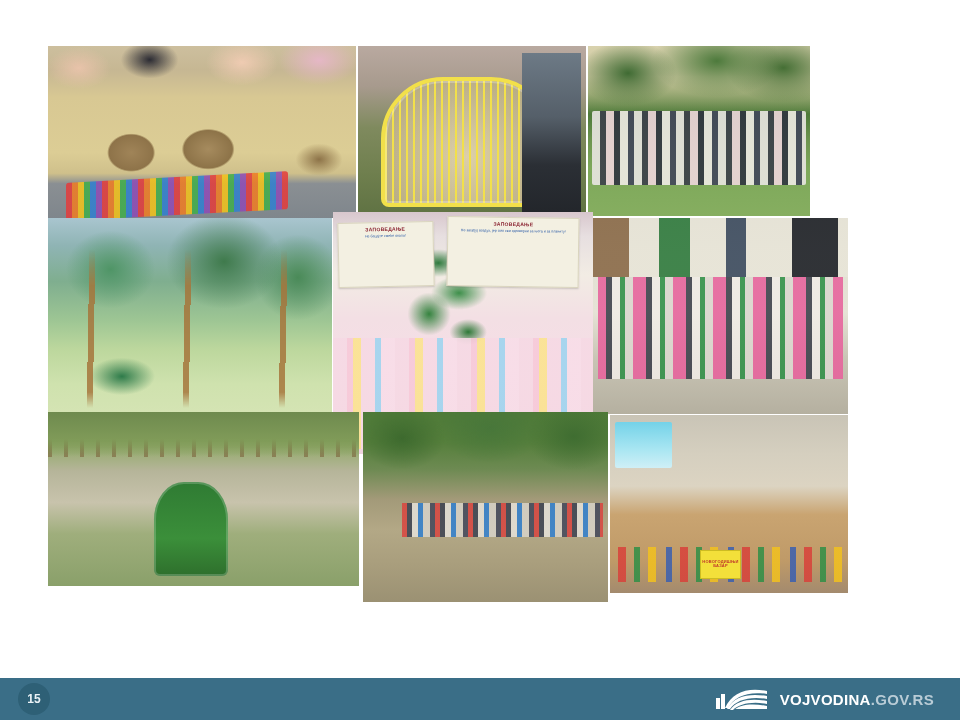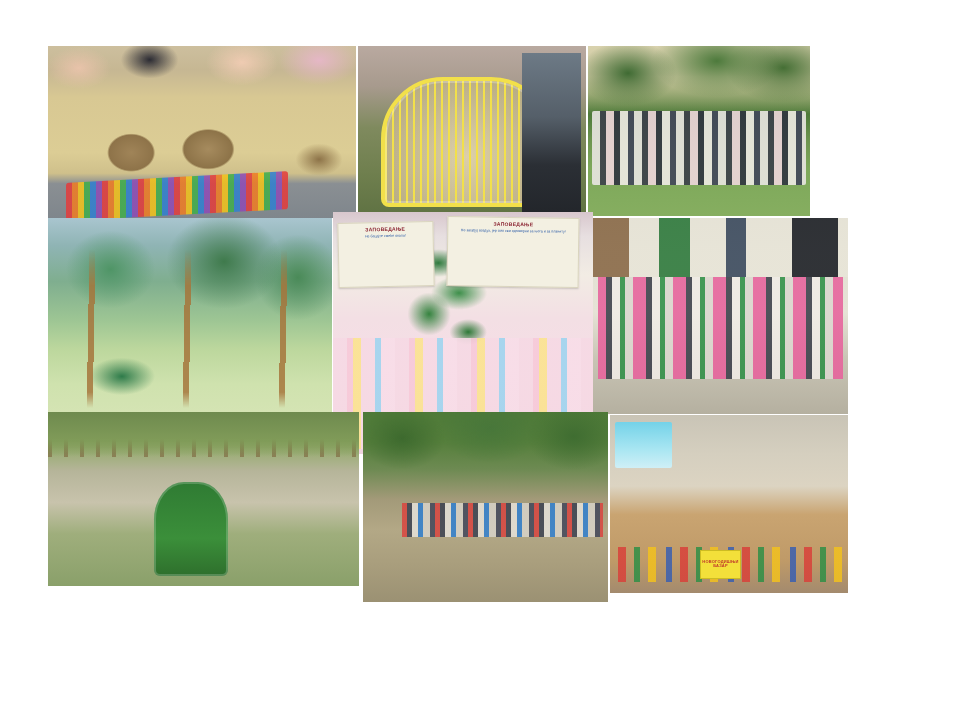--- a/index.html
+++ b/index.html
@@ -427,14 +427,31 @@
       <div class="pic art-outdoor"></div>
     </div>
 
     <div class="photo p9">
       <div class="pic art-bazaar"></div>
       <div class="bazaar-sign">НОВОГОДИШЊИ БАЗАР</div>
     </div>
 
   </div>
 
+  <div class="footer">
+    <div class="page-badge">15</div>
+
+    <div class="brand">
+      <svg class="brand-mark" viewBox="0 0 56 26">
+        <rect x="2" y="12" width="4" height="11" fill="#ffffff"></rect>
+        <rect x="7" y="8" width="4" height="15" fill="#ffffff"></rect>
+        <path d="M11 22 C18 6, 34 1, 53 5 L53 8 C35 5, 20 10, 14 22 Z" fill="#ffffff"></path>
+        <path d="M13 23 C20 10, 35 7, 53 10 L53 13 C36 10, 22 14, 16 23 Z" fill="#ffffff"></path>
+        <path d="M16 24 C23 14, 37 12, 53 15 L53 18 C38 15, 25 18, 19 24 Z" fill="#ffffff"></path>
+        <path d="M19 24.5 C26 18, 39 17, 53 20 L53 23 L21 23 Z" fill="#ffffff"></path>
+      </svg>
+      <div class="brand-text">
+        <span class="b-main">VOJVODINA</span><span class="b-tld">.GOV.RS</span>
+      </div>
+    </div>
+  </div>
 
 </div>
 
 </body></html>

